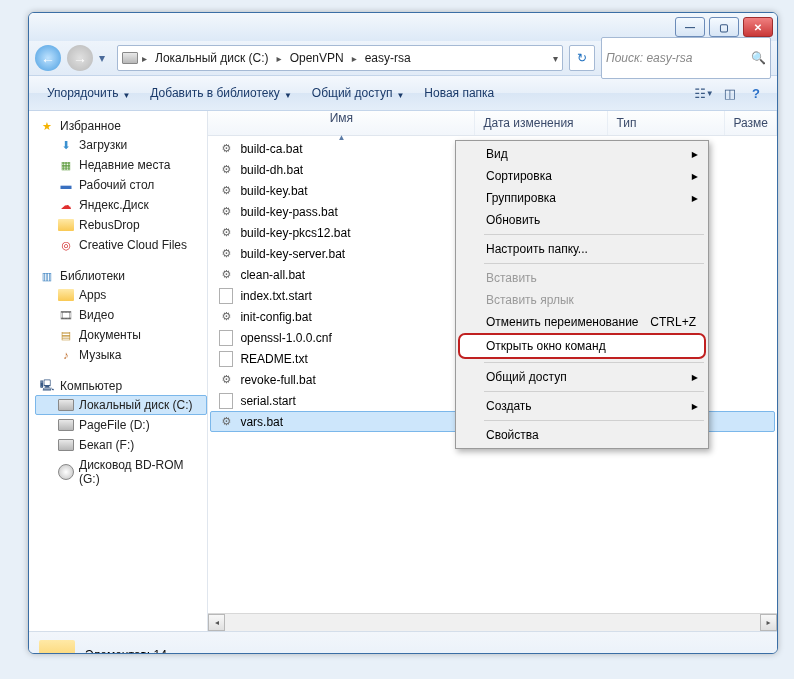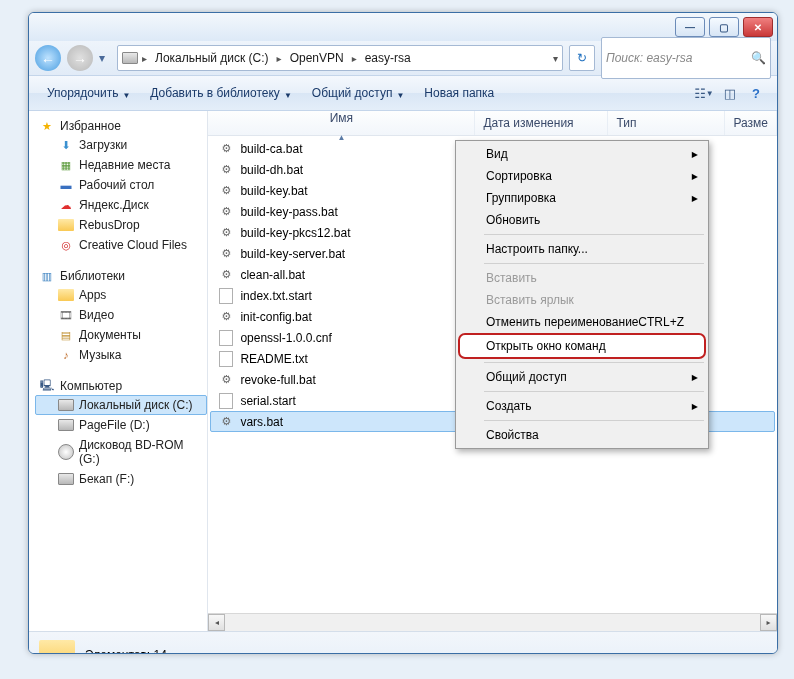--- a/index.html
+++ b/index.html
@@ -53,21 +53,21 @@
   .sbtn{width:17px;height:17px;background:linear-gradient(#f8f8f8,#e0e0e0);border:1px solid #b8b8b8;box-sizing:border-box;display:flex;align-items:center;justify-content:center;font-size:8px;color:#555;}
   .strack{flex:1;height:17px;}
   .status{height:46px;background:linear-gradient(#f2f6fb,#e4eef9);border-top:1px solid #d4deea;display:flex;align-items:center;padding:0 10px;gap:10px;}
   .bigfolder{width:36px;height:30px;background:linear-gradient(#ffe9a6,#f9c954);border-radius:2px;}
   .context{position:absolute;left:455px;top:140px;width:248px;background:#f0f0f0;border:1px solid #9a9a9a;box-shadow:2px 3px 6px rgba(0,0,0,.3);padding:2px;z-index:20;}
   .ctxitem{height:22px;display:flex;align-items:center;padding:0 30px 0 28px;color:#000;position:relative;}
   .ctxitem.dis{color:#9a9a9a;}
   .ctxitem.sub::after{content:"▶";position:absolute;right:8px;font-size:8px;color:#000;}
   .ctxsep{height:1px;background:#d0d0d0;margin:3px 2px 3px 26px;}
   .ctxitem.hl{border:2px solid #c02020;border-radius:7px;height:22px;padding:0 28px 0 26px;background:#fff;}
-  .shortcut{position:absolute;right:22px;color:#000;}
+  .shortcut{position:absolute;right:10px;color:#000;}
 </style>
 </head>
 <body>
 
 <div class="wrap">
   <div class="window">
 
     <div class="titlebar">
       <div class="winbtn">—</div>
       <div class="winbtn">▢</div>
@@ -191,29 +191,29 @@
               <span>Локальный диск (C:)</span>
             </div>
           <div class="sitem">
               <span class="ico">
                 <span class="drive"></span>
               </span>
               <span>PageFile (D:)</span>
             </div>
           <div class="sitem">
               <span class="ico">
+                <span class="drive"></span>
+              </span>
+              <span>Бекап (F:)</span>
+            </div>
+          <div class="sitem">
+              <span class="ico">
                 <span class="cd"></span>
               </span>
               <span>Дисковод BD-ROM (G:)</span>
-            </div>
-          <div class="sitem">
-              <span class="ico">
-                <span class="drive"></span>
-              </span>
-              <span>Бекап (F:)</span>
             </div>
         </div>
       </div>
 
       <div class="main">
         <div class="colhdr">
           <div class="col name">
               <span>Имя</span>
               <span style="flex:1"></span>
               <span class="sorticon">▲</span>

